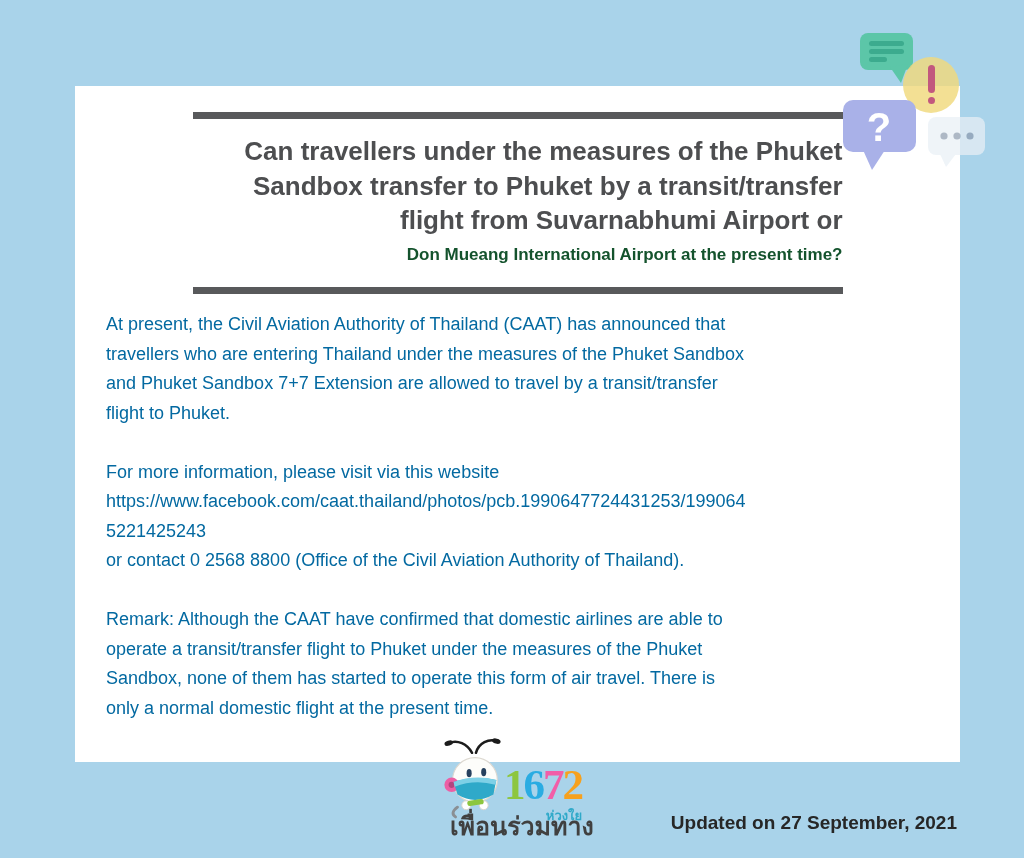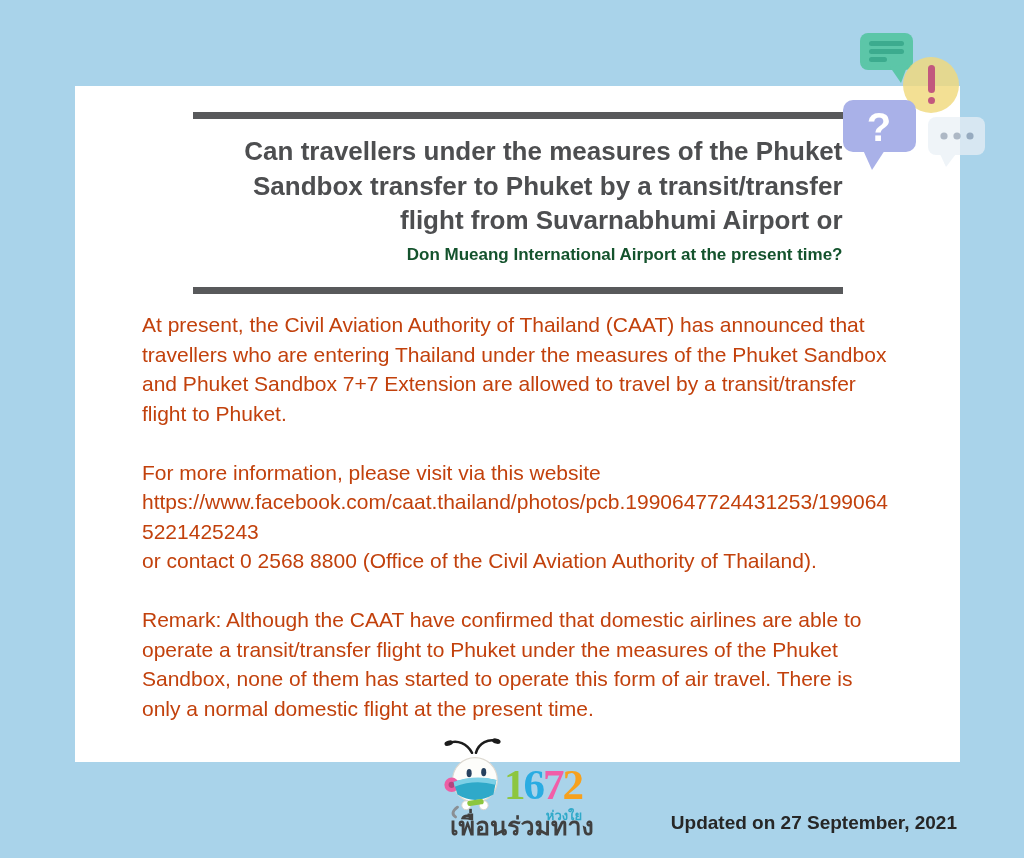--- a/index.html
+++ b/index.html
@@ -18,21 +18,21 @@
   .title-main {
     margin-top: 15px; font-size: 26px; line-height: 34.5px; font-weight: bold;
     color: #4d4e50; white-space: pre-line; letter-spacing: 0px;
   }
   .title-sub {
     font-size: 17px; line-height: 33px; font-weight: bold;
     color: #14532d; white-space: pre-line;
   }
   .body-text {
     position: absolute; left: 31px; top: 224px; width: 828px;
-    font-size: 21px; line-height: 29.5px; color: #c2410c; margin-left: 36px;
+    font-size: 18px; line-height: 29.5px; color: #0369a1;
   }
   .para { white-space: pre-line; word-break: break-all; }
   .para + .para { margin-top: 29.5px; }
 
   
   .decor { position: absolute; z-index: 3; }
   #msg-bubble   { left: 860px; top: 33px; }
   #alert-circle {
     left: 903px; top: 57px; width: 56px; height: 56px; border-radius: 50%;
     background: rgba(240, 217, 125, 0.82); z-index: 4;

